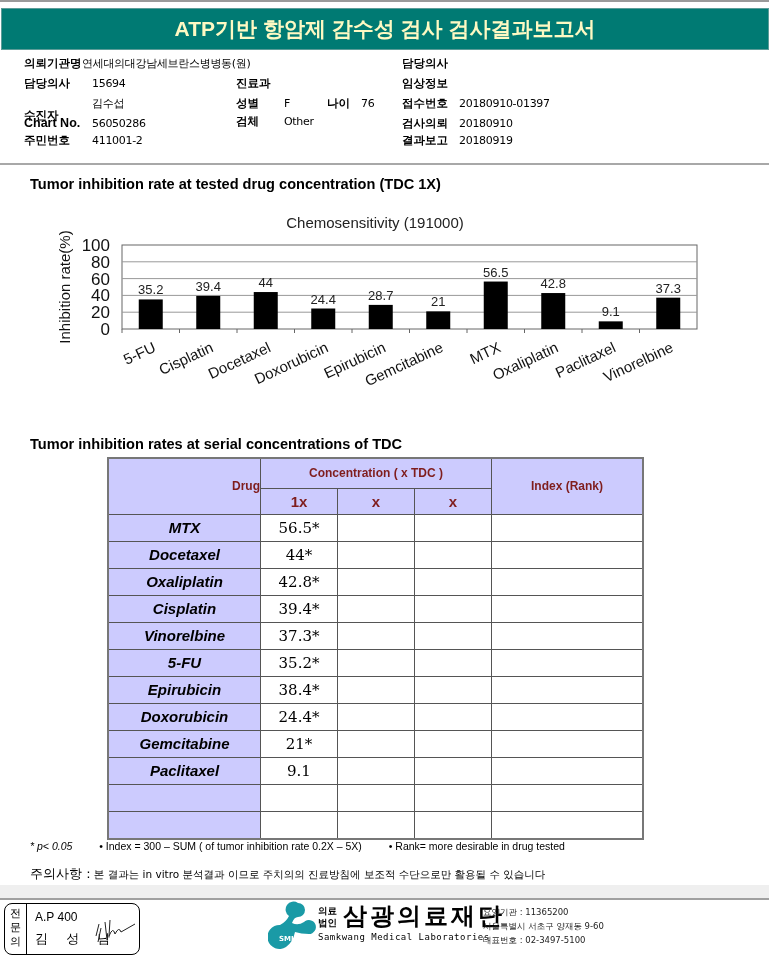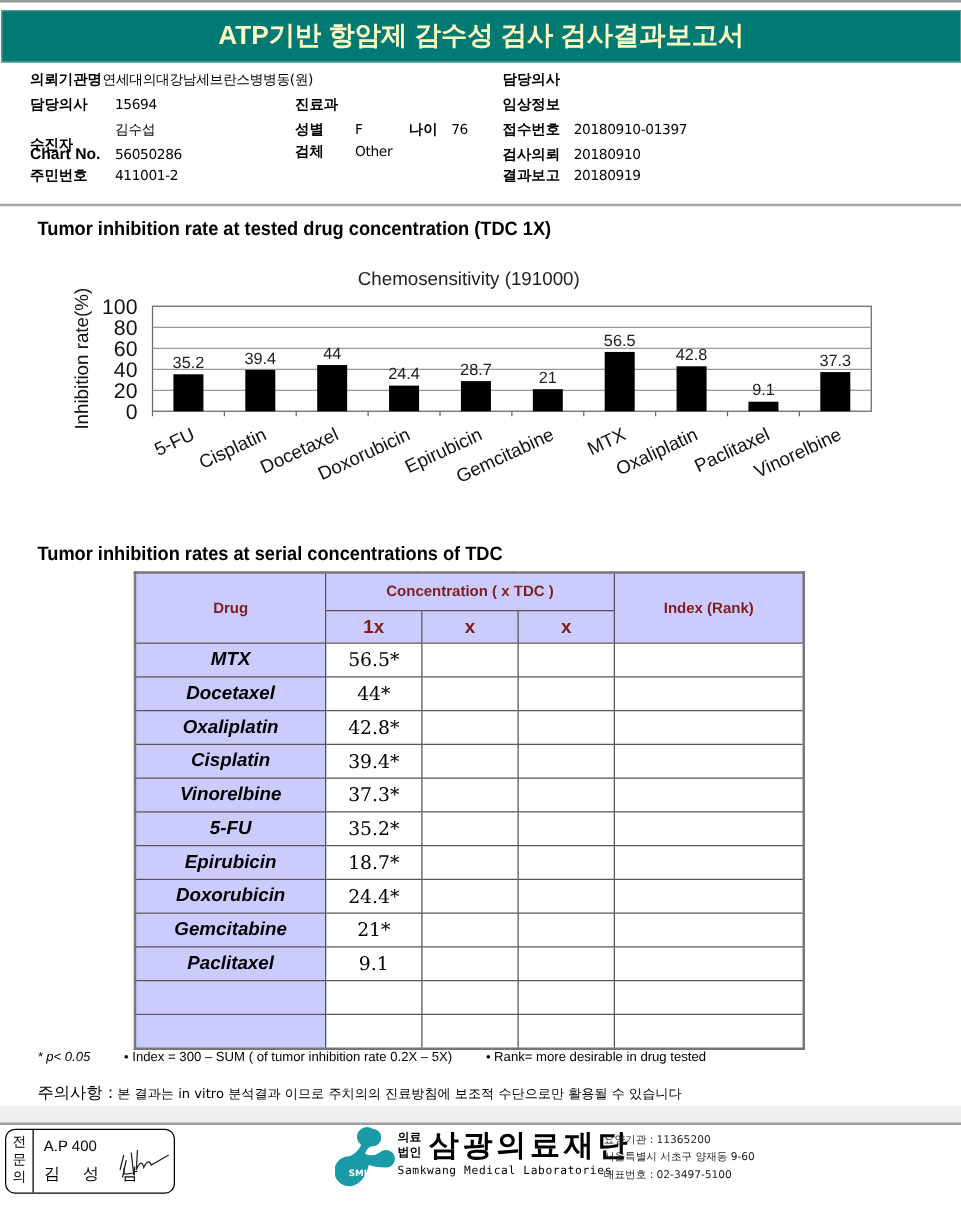--- a/index.html
+++ b/index.html
@@ -165,21 +165,21 @@
       <text x="576.75" y="146" text-anchor="end" font-size="15" fill="#111" transform="rotate(-25 576.75 146)">Paclitaxel</text>
       <text x="634.25" y="146" text-anchor="end" font-size="15" fill="#111" transform="rotate(-25 634.25 146)">Vinorelbine</text>
     </g>
 </svg>
 
 <div class="section-title" style="left:30px;top:435px;">Tumor inhibition rates at serial concentrations of TDC</div>
 
 <table class="tdc">
   <thead>
     <tr style="height:30px;">
-      <th rowspan="2" style="width:151px;">Drug</th>
+      <th rowspan="2" style="width:151px;text-align:right;">Drug</th>
       <th colspan="3">Concentration ( x TDC )</th>
       <th rowspan="2">Index (Rank)</th>
     </tr>
     <tr style="height:26px;">
       <th class="big" style="width:76px;">1x</th>
       <th class="big" style="width:76px;">x</th>
       <th class="big" style="width:76px;">x</th>
     </tr>
   </thead>
   <tbody id="tbody">
@@ -220,21 +220,21 @@
       </tr>
       <tr class="r">
         <td class="drug">5-FU</td>
         <td class="num">35.2*</td>
         <td class="num"></td>
         <td class="num"></td>
         <td class="num"></td>
       </tr>
       <tr class="r">
         <td class="drug">Epirubicin</td>
-        <td class="num">18.7*</td>
+        <td class="num">38.4*</td>
         <td class="num"></td>
         <td class="num"></td>
         <td class="num"></td>
       </tr>
       <tr class="r">
         <td class="drug">Doxorubicin</td>
         <td class="num">24.4*</td>
         <td class="num"></td>
         <td class="num"></td>
         <td class="num"></td>

